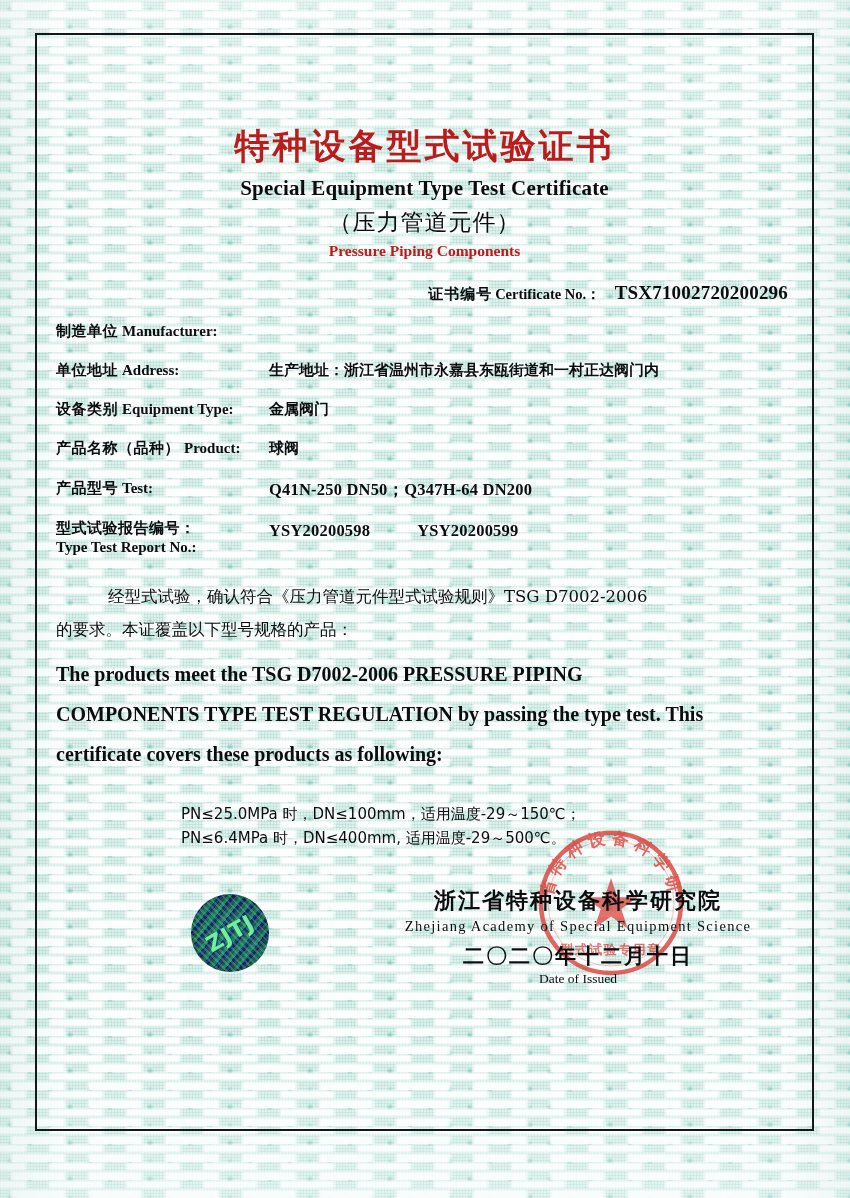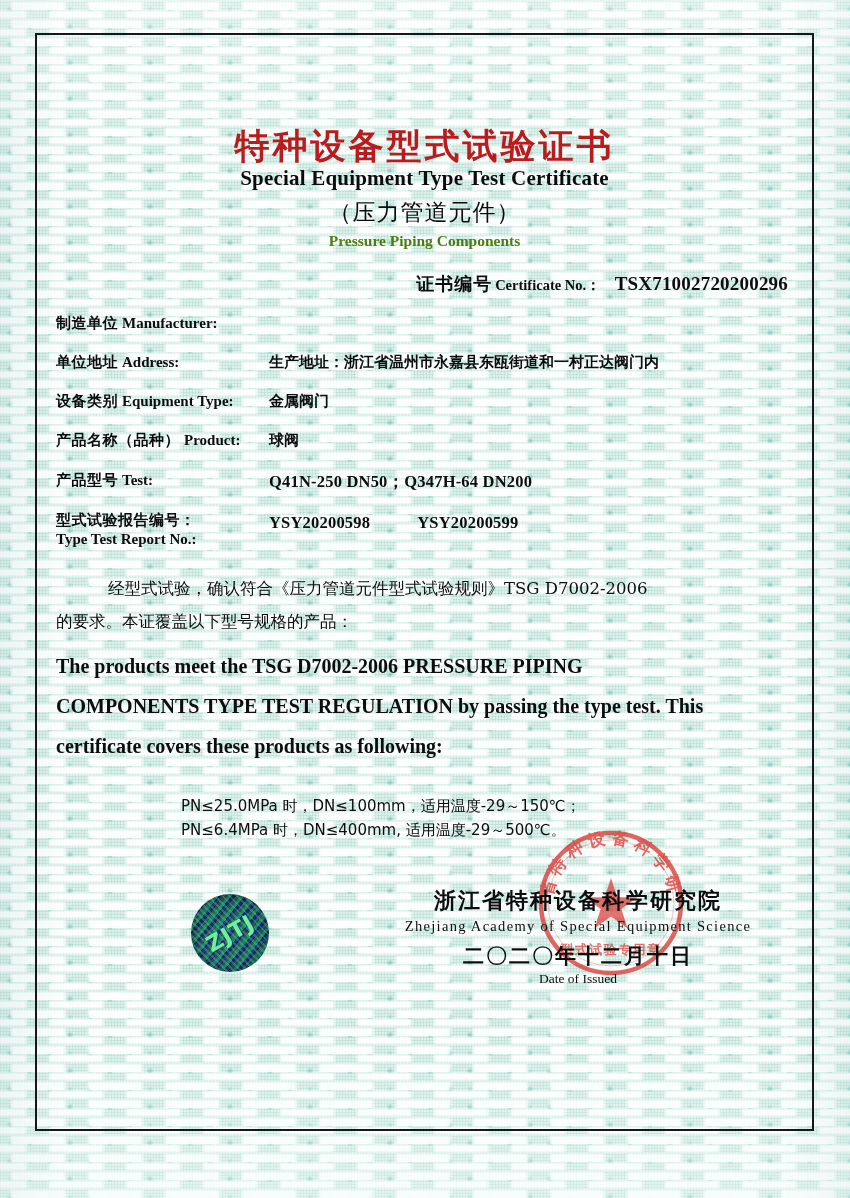--- a/index.html
+++ b/index.html
@@ -115,49 +115,49 @@
     font-weight: bold;
     letter-spacing: 3px;
     line-height: 1.18;
     color: #b91c1c;
   }
   .title-en {
     font-family: "Liberation Serif", serif;
     font-size: 21px;
     font-weight: bold;
     letter-spacing: 0.2px;
-    margin-top: 0;
+    margin-top: 10px;
     color: #0a0c0d;
   }
   .subtitle-cn {
     font-family: "DejaVu Serif", serif;
     font-size: 23px;
     font-weight: normal;
     letter-spacing: 1px;
     margin-top: 6px;
     color: #0a0c0d;
   }
   .subtitle-en {
     font-family: "Liberation Serif", serif;
     font-size: 15.5px;
     font-weight: bold;
     margin-top: 4px;
-    color: #4d7c0f;
+    color: #b91c1c;
   }
 
   
   .cert-no-row {
     margin-top: 22px;
     padding-right: 26px;
     text-align: right;
     white-space: nowrap;
   }
   .cert-no-label-cn {
     font-family: "DejaVu Serif", serif;
-    font-size: 18px;
+    font-size: 15px;
     font-weight: bold;
     letter-spacing: 1px;
   }
   .cert-no-label-en {
     font-family: "Liberation Serif", serif;
     font-size: 14.5px;
     font-weight: bold;
     margin-left: 3px;
   }
   .cert-no-value {

